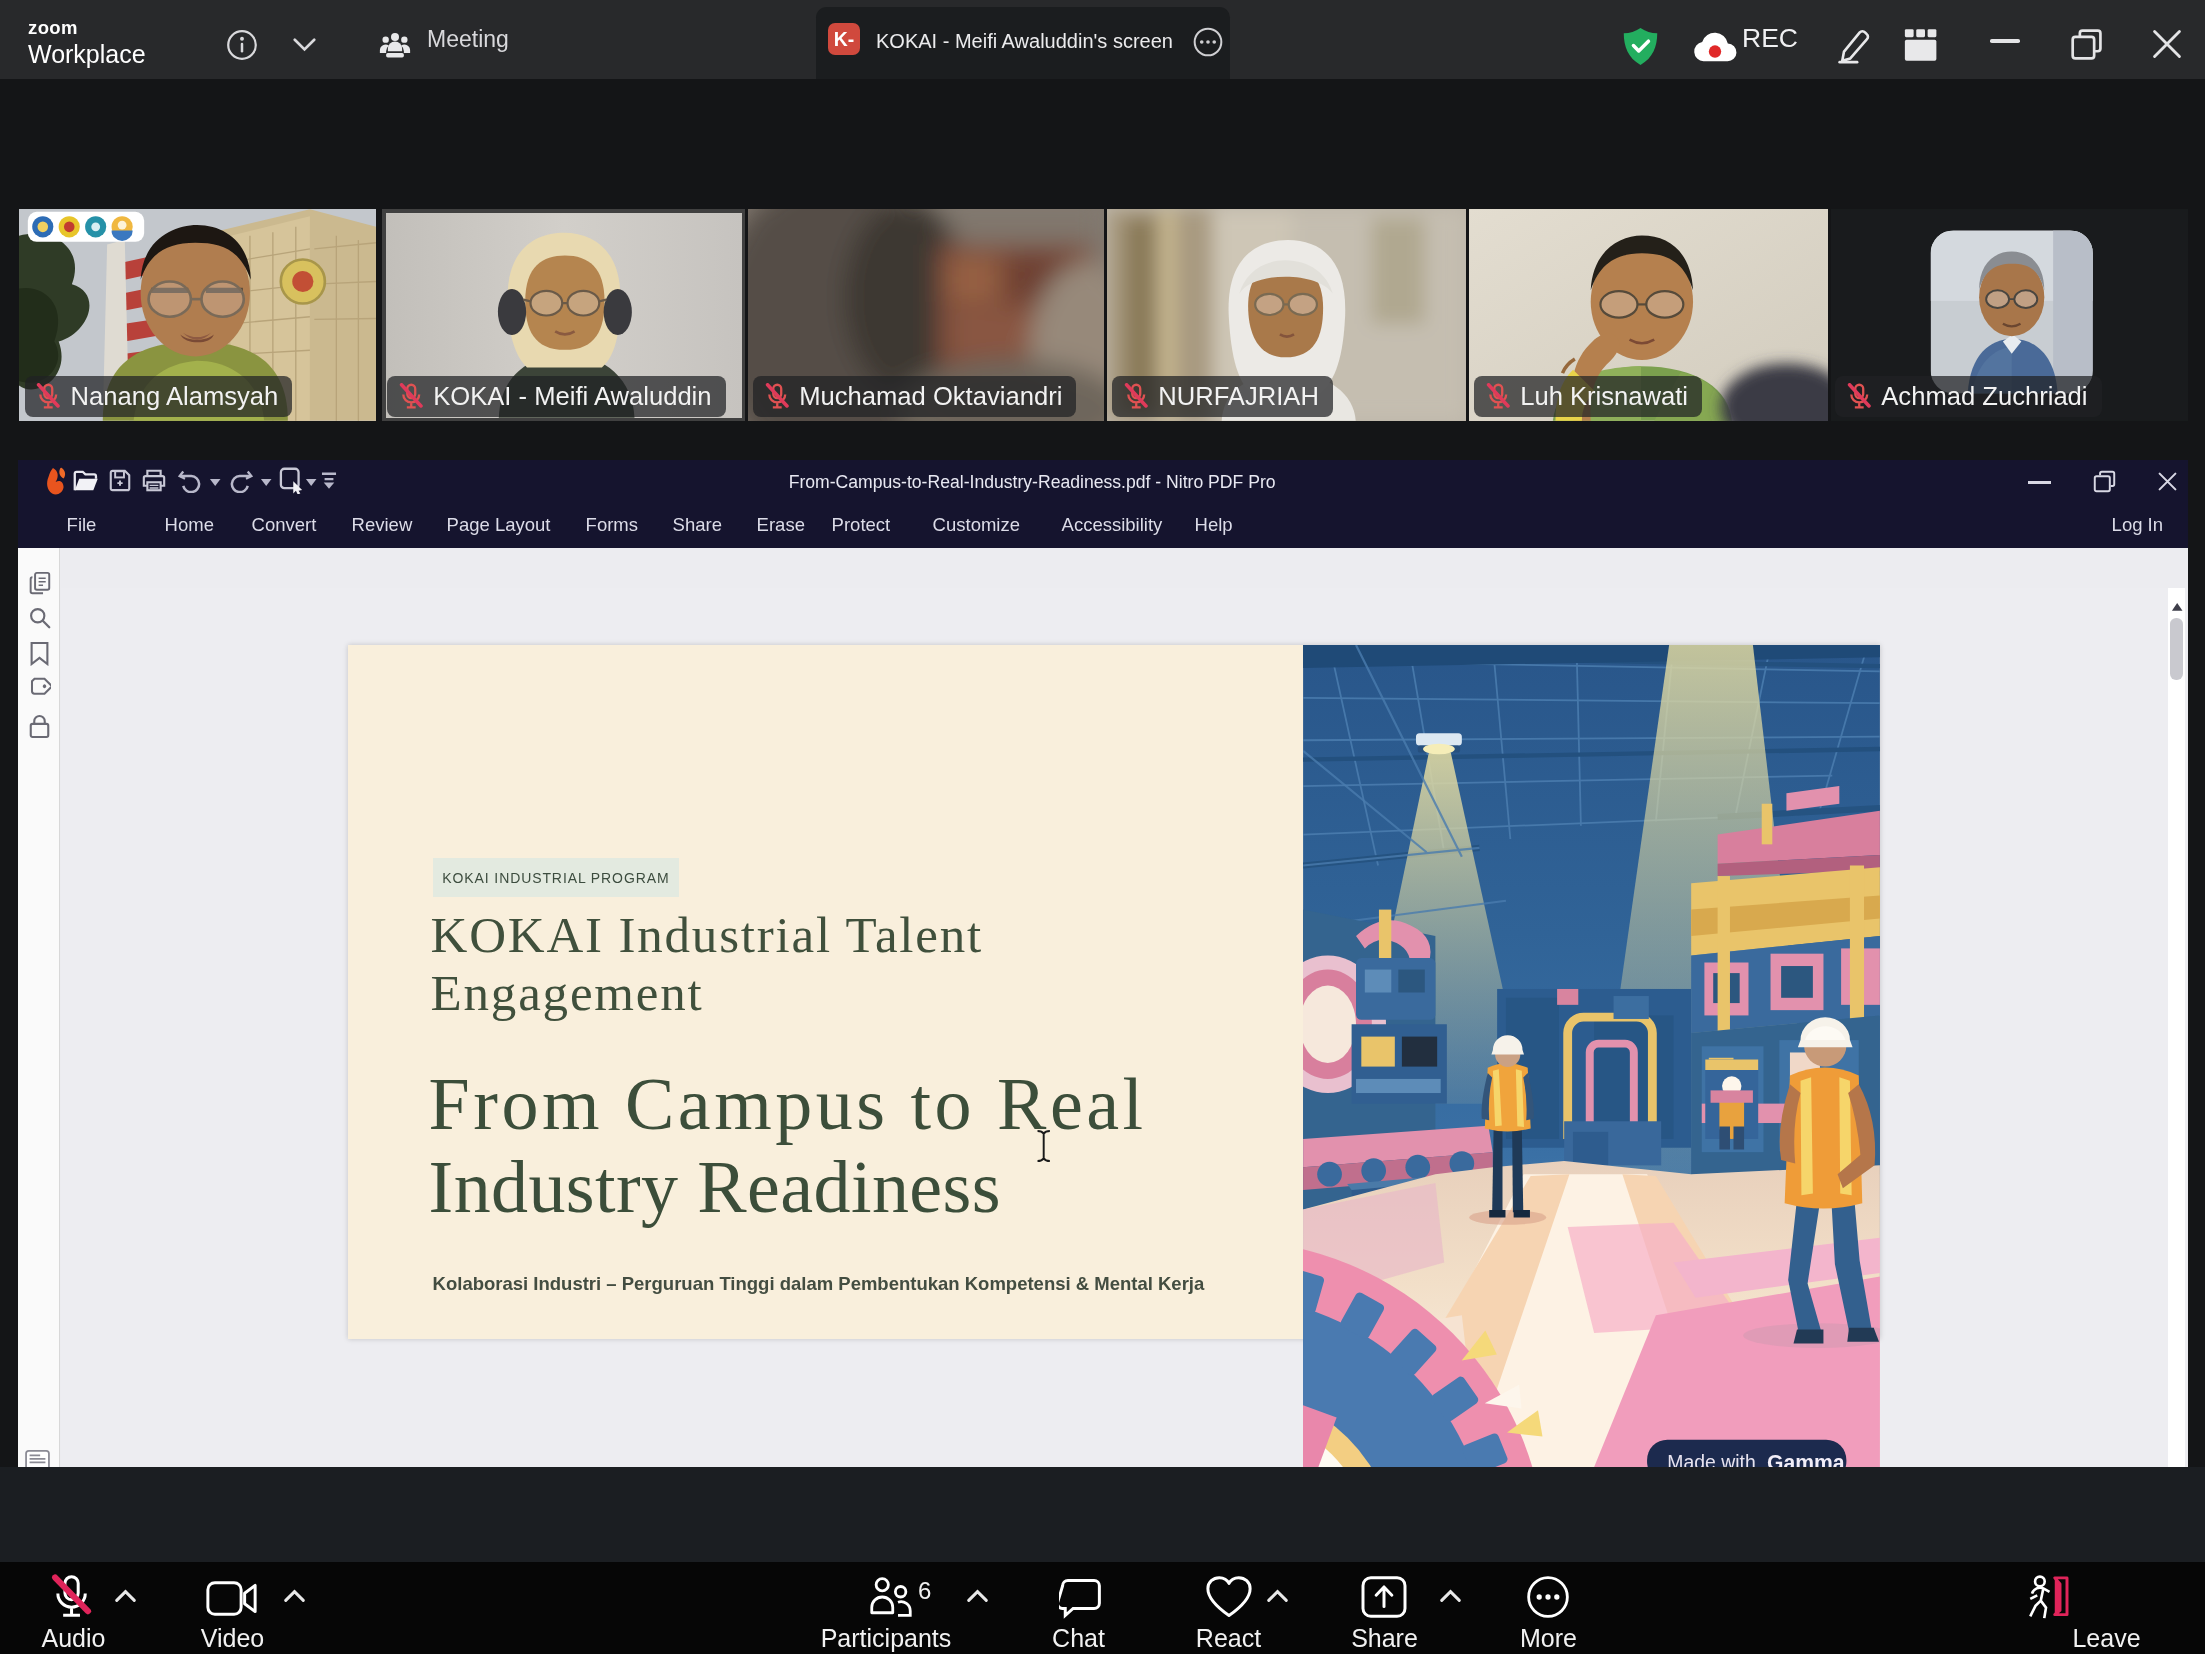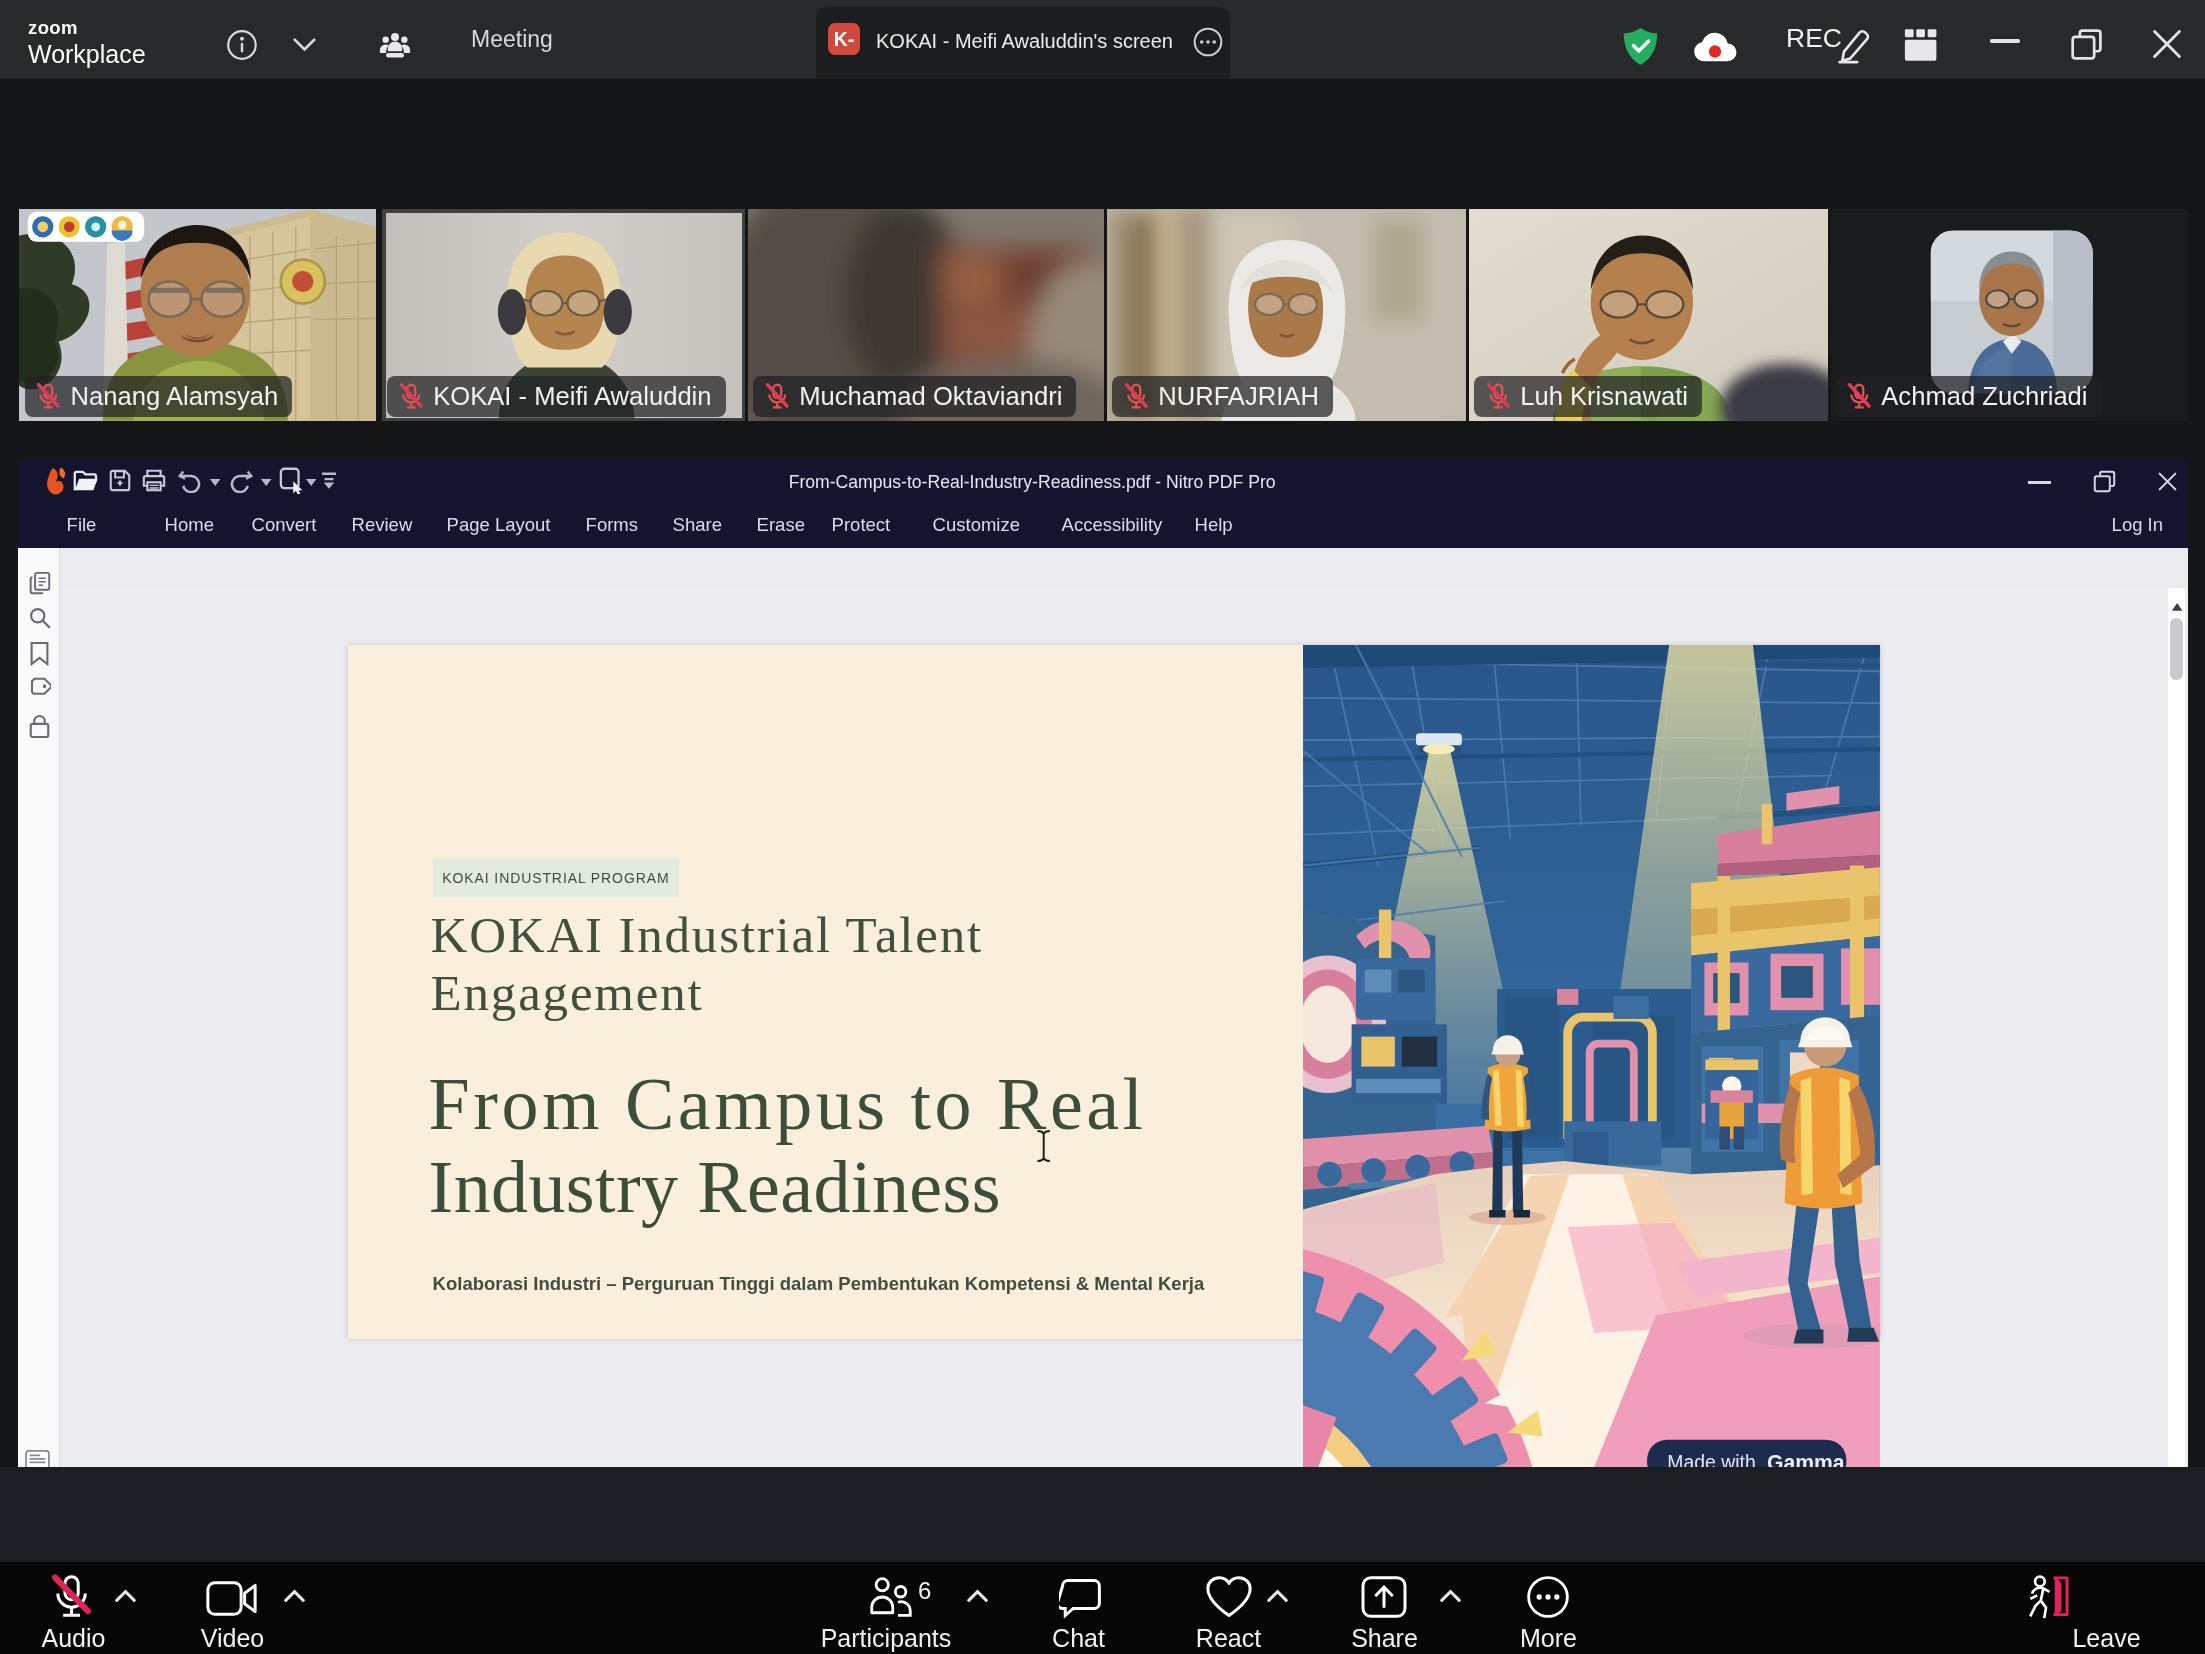--- a/index.html
+++ b/index.html
@@ -7,21 +7,21 @@
   body { font-family:"Liberation Sans", sans-serif; }
   #root { position:absolute; top:0; left:0; width:2206px; height:1654px; background:#141517; }
   .abs { position:absolute; }
 
   
   #topbar { position:absolute; top:0; left:0; width:2206px; height:79px; background:#28292b; }
   #ztab { position:absolute; top:7px; left:816px; width:414px; height:72px; background:#1b1d1f; border-radius:10.6px 10.6px 0 0; }
   #zlogo { position:absolute; left:28px; top:19.4px; color:#fff; line-height:1; }
   #zlogo .l1 { font-size:18.5px; font-weight:600; letter-spacing:0.4px; }
   #zlogo .l2 { font-size:25px; font-weight:500; margin-top:4.4px; }
-  .titem { position:absolute; color:#d9d9dc;margin-left:44px; }
+  .titem { position:absolute; color:#d9d9dc; }
 
   
   .tile { position:absolute; top:209px; height:212px; overflow:hidden; }
   .nlabel { position:absolute; left:5.3px; bottom:4.4px; height:41px; background:rgba(32,33,36,0.72); border-radius:8px; color:#f2f2f2; font-size:25.6px; display:flex; align-items:center; padding:0 14px 0 10.6px; white-space:nowrap; }
   .nlabel svg { margin-right:8.8px; }
 
   
   #pdfwin { position:absolute; left:17.6px; top:460px; width:2170px; height:1007px; background:#ececf0; }
   #ptitle { position:absolute; left:0; top:0; width:2170px; height:88px; background:#15142e; }
   #ptabbar { position:absolute; left:0; top:88px; width:2170px; height:40px; background:#d5d5d7; }

